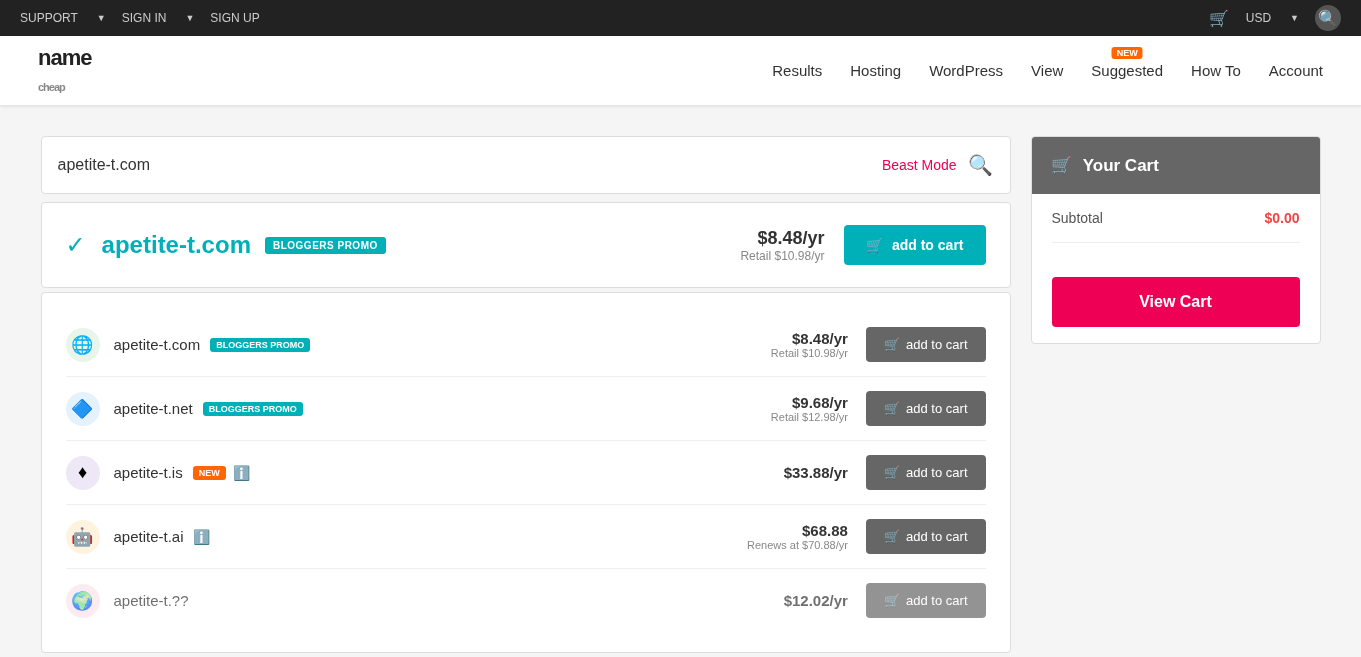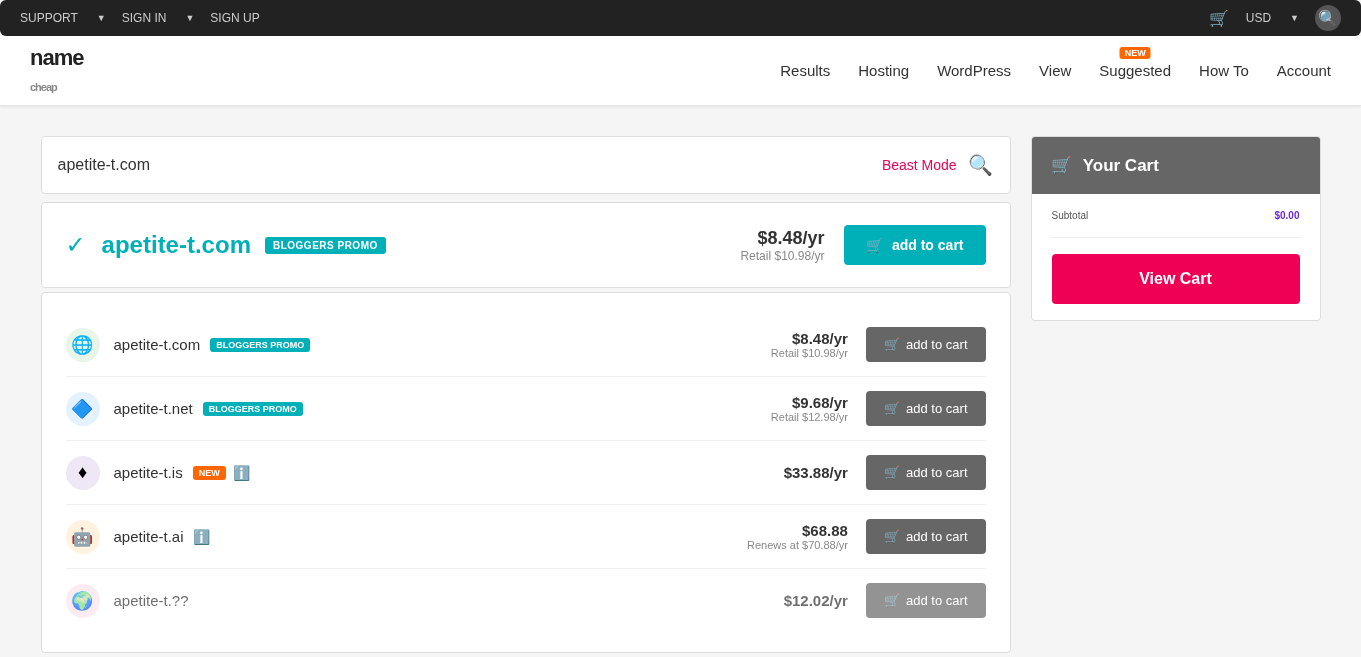--- a/index.html
+++ b/index.html
@@ -8,35 +8,34 @@
     
     .top-bar {
       background: #222;
       color: #ccc;
       display: flex;
       align-items: center;
       padding: 0 20px;
       height: 36px;
       font-size: 12px;
       gap: 16px;
-      border-radius: 6px;
     }
     .top-bar-left { display: flex; align-items: center; gap: 16px; }
     .top-bar-right { margin-left: auto; display: flex; align-items: center; gap: 16px; }
     .top-bar a { color: #ccc; text-decoration: none; cursor: pointer; }
     .dropdown-arrow { font-size: 9px; margin-left: 3px; }
     .cart-icon-top { font-size: 16px; cursor: pointer; color: #ccc; }
     .search-icon-top { font-size: 16px; cursor: pointer; color: #ccc; background: #555; border-radius: 50%; width: 26px; height: 26px; display: flex; align-items: center; justify-content: center; }
 
     
     .nav-bar {
       background: #fff;
       display: flex;
       align-items: center;
-      padding: 0 30px;
+      padding: 0 38px;
       height: 70px;
       border-bottom: 1px solid #e5e5e5;
       box-shadow: 0 1px 3px rgba(0,0,0,0.07);
     }
     .nav-logo { display: flex; align-items: center; margin-right: auto; }
     .nav-logo-text { font-size: 22px; font-weight: bold; color: #222; letter-spacing: -1px; }
     .nav-links { display: flex; align-items: center; gap: 28px; }
     .nav-link {
       color: #333;
       text-decoration: none;
@@ -234,39 +233,40 @@
       align-items: center;
       gap: 10px;
       font-size: 17px;
       font-weight: bold;
     }
     .cart-body { padding: 16px 20px; }
     .cart-subtotal {
       display: flex;
       justify-content: space-between;
       align-items: center;
-      font-size: 10px;
+      font-size: 14px;
       color: #555;
       padding-bottom: 16px;
       border-bottom: 1px solid #eee;
       margin-bottom: 16px;
     }
     .cart-subtotal-label { color: #555; }
-    .cart-subtotal-value { font-weight: bold; color: #6d28d9; }
+    .cart-subtotal-value { font-weight: bold; color: #ef4444; }
     .view-cart-btn {
       width: 100%;
       background: #e05;
       color: #fff;
       border: none;
       border-radius: 4px;
       padding: 16px;
       font-size: 16px;
       font-weight: bold;
       cursor: pointer;
       text-align: center;
+      margin-top: 18px;
     }
   </style>
 </head>
 <body>
 
 <div class="top-bar">
   <div class="top-bar-left">
     <a>SUPPORT</a>
     <span class="dropdown-arrow">▼</span>
     <a>SIGN IN</a>

